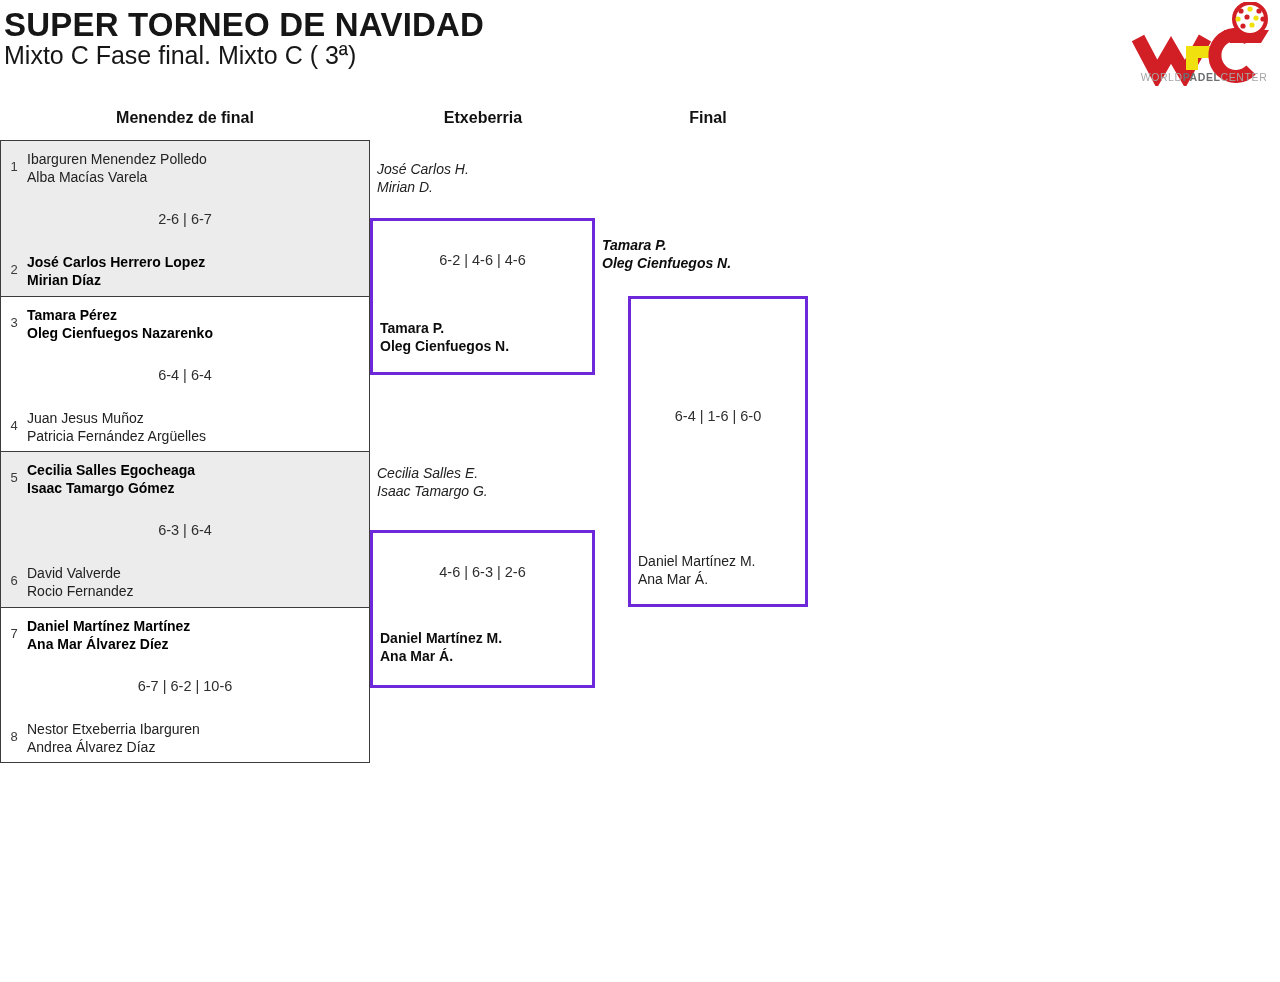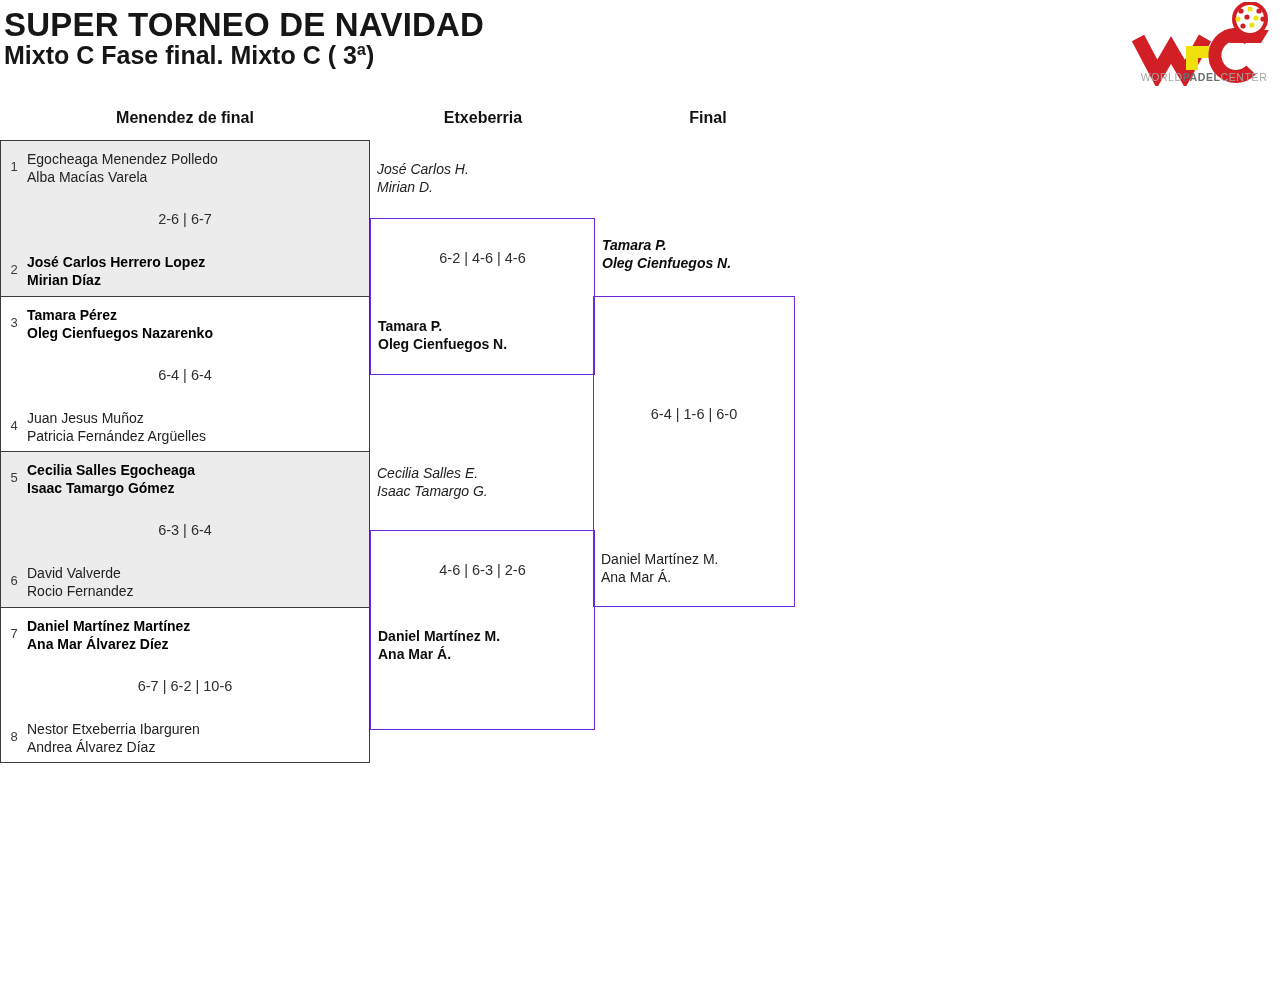--- a/index.html
+++ b/index.html
@@ -1,20 +1,20 @@
 <!DOCTYPE html>
 <html><head>
 <meta charset="utf-8">
 <style>
   html,body{margin:0;padding:0;background:#ffffff;}
   body{width:1280px;height:982px;font-family:"Liberation Sans",sans-serif;color:#1c1c1c;}
   .stage{position:relative;width:1280px;height:982px;overflow:hidden;background:#fff;}
 
   .title{position:absolute;left:4px;top:6px;font-size:33px;font-weight:700;color:#161616;letter-spacing:.2px;white-space:nowrap;}
-  .subtitle{position:absolute;left:4px;top:41px;font-size:25px;font-weight:700;color:#161616;white-space:nowrap;}
+  .subtitle{position:absolute;left:4px;top:41px;font-size:25px;font-weight:400;color:#161616;white-space:nowrap;}
 
   .logo{position:absolute;left:1128px;top:2px;width:152px;height:84px;}
 
   .col-hdr{position:absolute;top:109px;font-size:16px;font-weight:700;text-align:center;color:#111;}
   .col-hdr.qf{left:0;width:370px;}
   .col-hdr.sf{left:370px;width:226px;}
   .col-hdr.fi{left:595px;width:226px;}
 
   .qf-wrap{position:absolute;left:0;top:140px;width:370px;height:623px;border:1px solid #3c3c3c;box-sizing:border-box;display:flex;flex-direction:column;}
   .qf-match{position:relative;flex:1;box-sizing:border-box;background:#fff;}
@@ -24,37 +24,37 @@
   .team-row{position:absolute;left:0;display:flex;}
   .row-top{top:9px;}
   .row-bottom{top:112px;}
   .seed{width:26px;text-align:center;font-size:13px;color:#3a3a3a;padding-top:9px;box-sizing:border-box;}
   .names{font-size:14px;line-height:18px;color:#222;}
   .names.winner{font-weight:700;color:#000000;}
   .qf-score{position:absolute;top:70px;left:0;width:100%;text-align:center;font-size:14.5px;color:#2e2e2e;}
 
   .sf-above{position:absolute;font-size:14px;line-height:18px;color:#222;font-style:italic;}
   .sf-above.winner{font-weight:700;color:#0d0d0d;}
-  .sf-box{position:absolute;width:225px;border:1px solid #6d28d9;box-sizing:border-box;}
+  .sf-box{position:absolute;width:225px;border:3px solid #6d28d9;box-sizing:border-box;}
   .box-score{position:absolute;left:0;width:100%;text-align:center;font-size:14.5px;color:#2e2e2e;}
   .box-team{position:absolute;left:7px;font-size:14px;line-height:18px;color:#222;}
   .box-team.winner{font-weight:700;color:#0d0d0d;}
 
   #sf1-above{left:377px;top:160px;}
   #sf1-box{left:370px;top:218px;height:157px;}
   #sf1-box .box-score{top:31px;}
   #sf1-box .box-team{top:98px;}
 
   #sf2-above{left:377px;top:464px;}
-  #sf2-box{left:370px;top:530px;height:200px;padding-left:12px;}
+  #sf2-box{left:370px;top:530px;height:158px;padding-left:12px;}
   #sf2-box .box-score{top:31px;}
   #sf2-box .box-team{top:96px;}
 
   #final-above{left:602px;top:236px;}
-  #final-box{left:593px;top:296px;width:202px;height:311px;}
+  #final-box{left:628px;top:296px;width:180px;height:311px;}
   #final-box .box-score{top:109px;}
   #final-box .box-team{top:253px;}
 
   .logo-word{font-size:10.5px;letter-spacing:.6px;font-family:"Liberation Sans",sans-serif;}
 </style>
 </head>
 <body>
 
 <div class="stage">
 
@@ -86,21 +86,21 @@
   <div class="col-hdr qf">Menendez de final</div>
   <div class="col-hdr sf">Etxeberria</div>
   <div class="col-hdr fi">Final</div>
 
   <div class="qf-wrap">
 
     <div class="qf-match alt">
       <div class="team-row row-top">
         <div class="seed">1</div>
         <div class="names">
-          <div>Egocheaga Menendez Polledo</div>
+          <div>Ibarguren Menendez Polledo</div>
           <div>Alba Macías Varela</div>
         </div>
       </div>
       <div class="qf-score">2-6 | 6-7</div>
       <div class="team-row row-bottom">
         <div class="seed">2</div>
         <div class="names winner">
           <div>José Carlos Herrero Lopez</div>
           <div>Mirian Díaz</div>
         </div>

